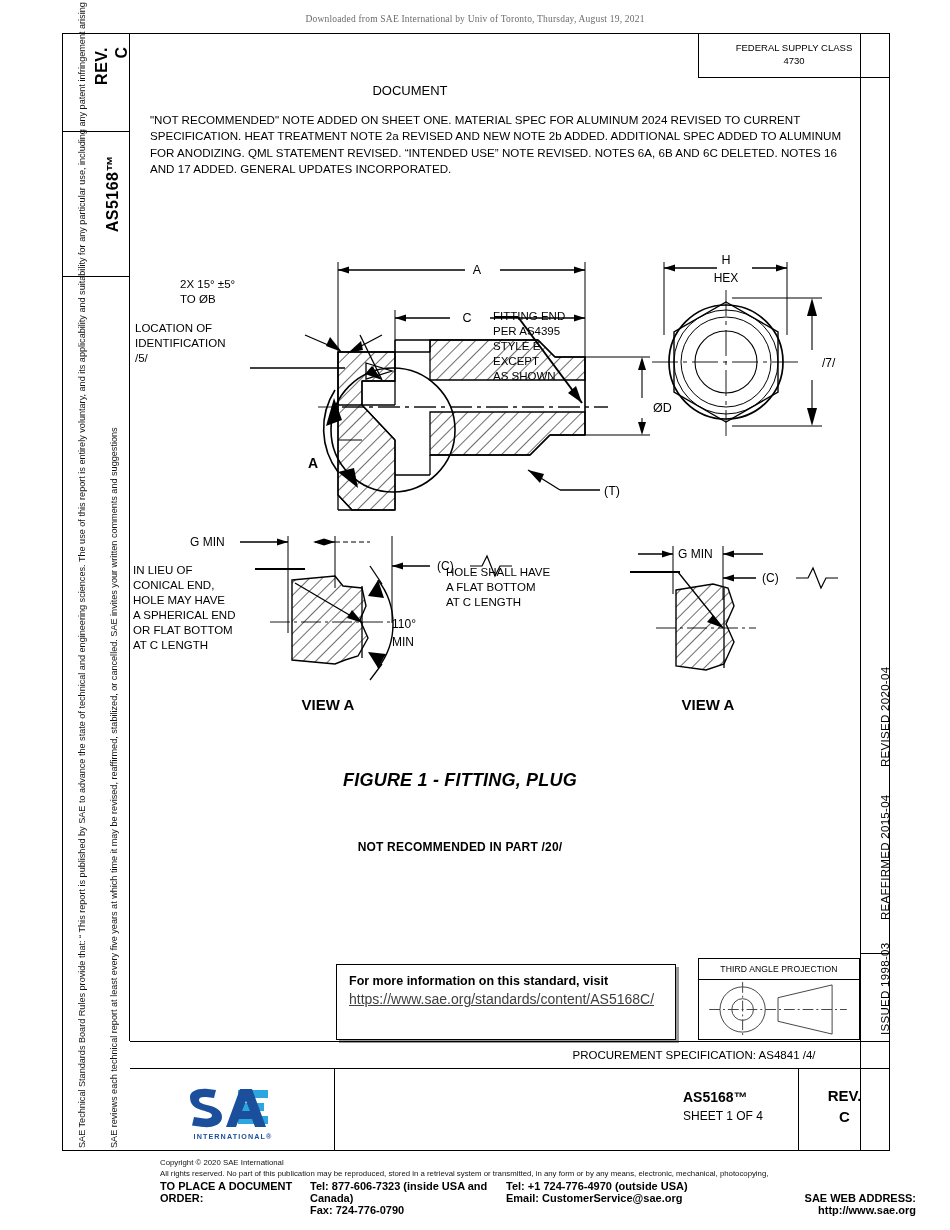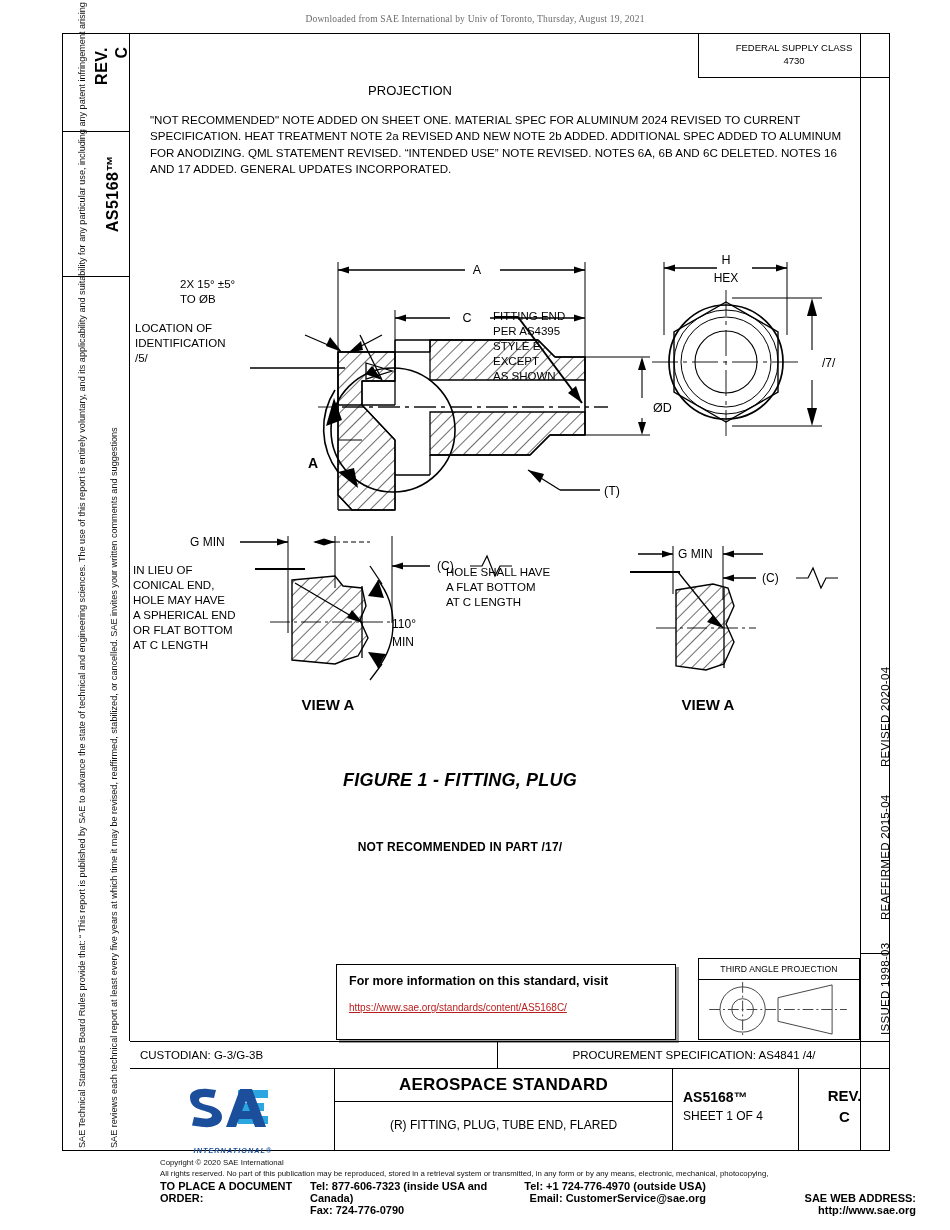--- a/index.html
+++ b/index.html
@@ -44,21 +44,21 @@
 
   #fig-caption{left:130px;top:770px;width:660px;text-align:center;
      font-size:18px;font-weight:bold;font-style:italic;letter-spacing:.2px;}
   #not-rec{left:130px;top:840px;width:660px;text-align:center;
      font-size:12px;font-weight:bold;letter-spacing:.2px;}
 
   
   #infobox{left:336px;top:964px;width:340px;height:76px;border:1.6px solid #000;
      box-sizing:border-box;background:#fff;box-shadow:3px 3px 0 #9a9a9a;padding:9px 0 0 12px;}
   #info-line1{font-size:12.5px;font-weight:bold;}
-  #info-link{font-size:10px;color:#b91c1c;text-decoration:underline;display:inline-block;margin-top:14px;}
+  #info-link{font-size:14px;color:#404040;text-decoration:underline;display:inline-block;margin-top:3px;}
 
   
   #tap{left:698px;top:958px;width:162px;height:82px;border:1.4px solid #000;box-sizing:border-box;}
   #tap-title{height:20px;border-bottom:1.4px solid #000;text-align:center;font-size:8.6px;
      line-height:20px;letter-spacing:.1px;}
 
   
   #custrow{left:130px;top:1041px;width:760px;height:28px;
      border-top:1.4px solid #000;border-bottom:1.4px solid #000;box-sizing:border-box;}
   #cust-left{left:0;top:0;width:368px;height:26px;border-right:1.4px solid #000;box-sizing:border-box;
@@ -85,21 +85,21 @@
   #sae-tm{font-size:7.2px;font-weight:bold;letter-spacing:1.1px;color:#1b4f9c;
      text-align:center;margin-top:1px;}
 
   
   #footer{left:136px;top:1157px;width:760px;margin-left:24px;}
   .f-sm{font-size:7.8px;line-height:1.42;color:#111;}
   .f-b{font-size:11px;font-weight:bold;color:#000;}
   #order-row{display:flex;margin-top:1px;}
   #order-row .c1{width:150px;}
   #order-row .c2{width:196px;}
-  #order-row .c3{width:200px;text-align:right;}
+  #order-row .c3{width:200px;}
   #order-row .c4{width:210px;text-align:right;}
 </style>
 </head>
 <body>
 
 <div class="abs nosel" id="dl-banner">Downloaded from SAE International by Univ of Toronto, Thursday, August 19, 2021</div>
 
 <div class="abs" id="frame"></div>
 
 <div class="abs vline" style="left:129px;top:33px;height:1008px;"></div>
@@ -122,21 +122,21 @@
 </div>
 <div class="abs nosel" style="left:108px;top:1148px;">
   <div class="rot legal" style="transform:rotate(-90deg);transform-origin:0 0;width:860px;">SAE reviews each technical report at least every five years at which time it may be revised, reaffirmed, stabilized, or cancelled. SAE invites your written comments and suggestions</div>
 </div>
 
 <div class="abs nosel" id="fsc">
   <div>FEDERAL SUPPLY CLASS</div>
   <div>4730</div>
 </div>
 
-<div class="abs nosel" id="rationale-title">PROJECTION</div>
+<div class="abs nosel" id="rationale-title">DOCUMENT</div>
 <div class="abs nosel" id="rationale-body">"NOT RECOMMENDED" NOTE ADDED ON SHEET ONE. MATERIAL SPEC FOR ALUMINUM 2024 REVISED TO CURRENT SPECIFICATION. HEAT TREATMENT NOTE 2a REVISED AND NEW NOTE 2b ADDED. ADDITIONAL SPEC ADDED TO ALUMINUM FOR ANODIZING. QML STATEMENT REVISED. “INTENDED USE” NOTE REVISED. NOTES 6A, 6B AND 6C DELETED. NOTES 16 AND 17 ADDED. GENERAL UPDATES INCORPORATED.</div>
 
 <div class="abs" id="rightcol"></div>
 <div class="abs hline" style="left:860px;top:953px;width:30px;"></div>
 
 <div class="abs nosel" style="left:879px;top:1035px;">
   <div class="rot daterot" style="transform:rotate(-90deg);transform-origin:0 0;">ISSUED 1998-03</div>
 </div>
 <div class="abs nosel" style="left:879px;top:920px;">
   <div class="rot daterot" style="transform:rotate(-90deg);transform-origin:0 0;">REAFFIRMED 2015-04</div>
@@ -403,66 +403,61 @@
     </g>
     <g font-family="Liberation Sans, sans-serif" font-size="12" fill="#000">
       <text x="140" y="30">G MIN</text>
       <text x="224" y="54">(C)</text>
     </g>
     <text x="170" y="182" font-family="Liberation Sans, sans-serif" font-size="15" font-weight="bold" text-anchor="middle" fill="#000">VIEW A</text>
   </g>
 </svg>
 
 <div class="abs nosel" id="fig-caption">FIGURE 1 - FITTING, PLUG</div>
-<div class="abs nosel" id="not-rec">NOT RECOMMENDED IN PART /17/</div>
+<div class="abs nosel" id="not-rec">NOT RECOMMENDED IN PART /20/</div>
 
 <div class="abs" id="infobox">
   <div id="info-line1">For more information on this standard, visit</div>
   <a id="info-link" href="#">https://www.sae.org/standards/content/AS5168C/</a>
 </div>
 
 <div class="abs" id="tap">
   <div id="tap-title">THIRD ANGLE PROJECTION</div>
   <svg viewBox="0 0 162 60" style="width:100%;height:59px;">
     <g fill="none" stroke="#444" stroke-width="1">
       <circle cx="44" cy="30" r="23"></circle>
       <circle cx="44" cy="30" r="11"></circle>
       <line x1="44" y1="2" x2="44" y2="58" stroke-dasharray="11 3 2 3"></line>
       <line x1="10" y1="30" x2="150" y2="30" stroke-dasharray="11 3 2 3"></line>
       <polygon points="80,18 80,42 135,55 135,5"></polygon>
     </g>
   </svg>
 </div>
 
 <div class="abs" id="custrow">
-  <div class="abs nosel" id="cust-left">CUSTODIAN: G-3/G-3B</div>
   <div class="abs nosel" id="cust-right">PROCUREMENT SPECIFICATION: AS4841 /4/</div>
 </div>
 
 <div class="abs" id="titleblock">
   <div class="tb-cell" id="tb-logo">
     <svg class="abs" id="sae-logo" viewBox="0 0 110 46">
 
       <rect x="60" y="3" width="30" height="8" fill="#2ba6e0"></rect>
       <rect x="60" y="16" width="26" height="8" fill="#2ba6e0"></rect>
       <rect x="60" y="29" width="30" height="8" fill="#2ba6e0"></rect>
 
       <path d="M12,10 C12,4 20,1 30,2 L38,3 L36,11 L28,10 C23,9.6 21,11 21,13 C21,16 25,17 31,18.5
                C39,20.5 44,24 44,30 C44,37 36,41 25,40 L14,38.5 L16,30 L26,31.5 C31,32 34,31 34,28.6
                C34,26 30,25 24,23.3 C16,21 12,17 12,10 Z" fill="#1b4f9c"></path>
 
       <path d="M48,40 L58,40 L61,32 L74,32 L72,24 L64,24 L68,14 L72,24 L74,32 L77,40 L88,40 L74,2 L62,2 Z" fill="#1b4f9c"></path>
     </svg>
-    <div class="abs" id="sae-tm" style="left:48px;top:76px;width:110px;font-style:italic;">INTERNATIONAL®</div>
+    <div class="abs" id="sae-tm" style="left:48px;top:62px;width:110px;">INTERNATIONAL®</div>
   </div>
 
-  <div class="tb-cell" id="tb-mid">
-    <div id="tb-mid-top" class="nosel">AEROSPACE STANDARD</div>
-    <div id="tb-mid-bot" class="nosel">(R) FITTING, PLUG, TUBE END, FLARED</div>
-  </div>
 
   <div class="tb-cell" id="tb-num">
     <div id="tb-num-1" class="nosel">AS5168™</div>
     <div id="tb-num-2" class="nosel">SHEET 1 OF 4</div>
   </div>
 
   <div class="tb-cell" id="tb-rev">
     <div id="tb-rev-1" class="nosel">REV.</div>
     <div id="tb-rev-2" class="nosel">C</div>
   </div>

